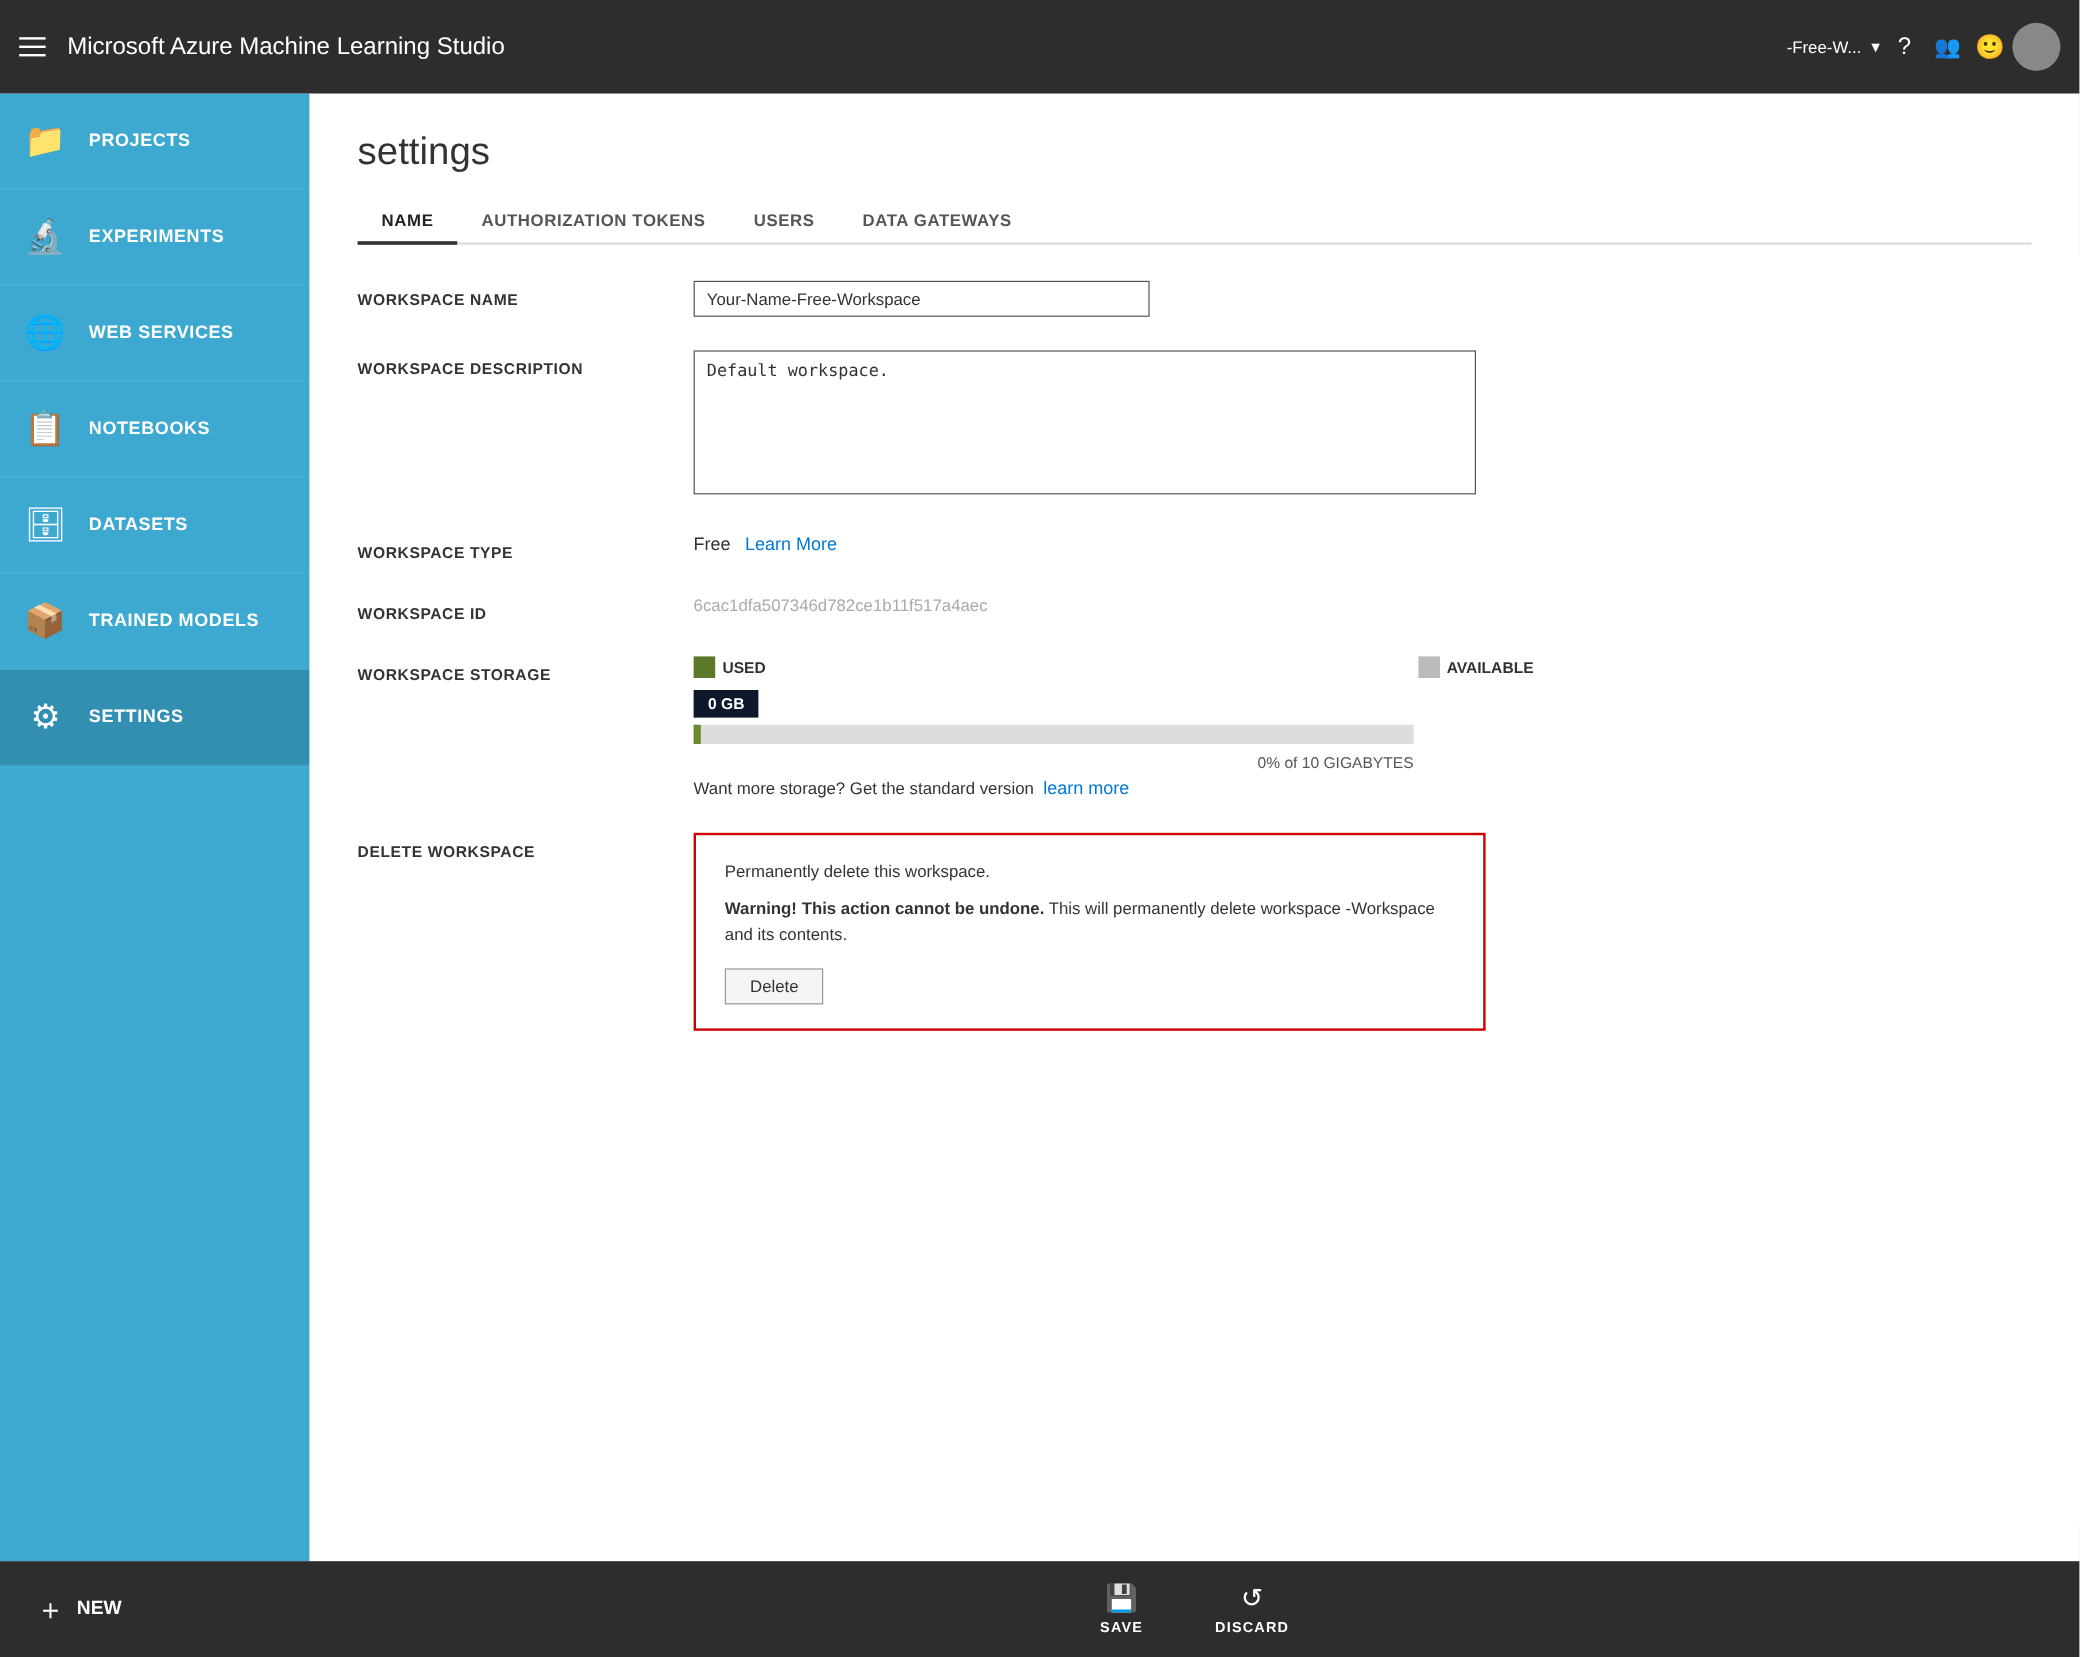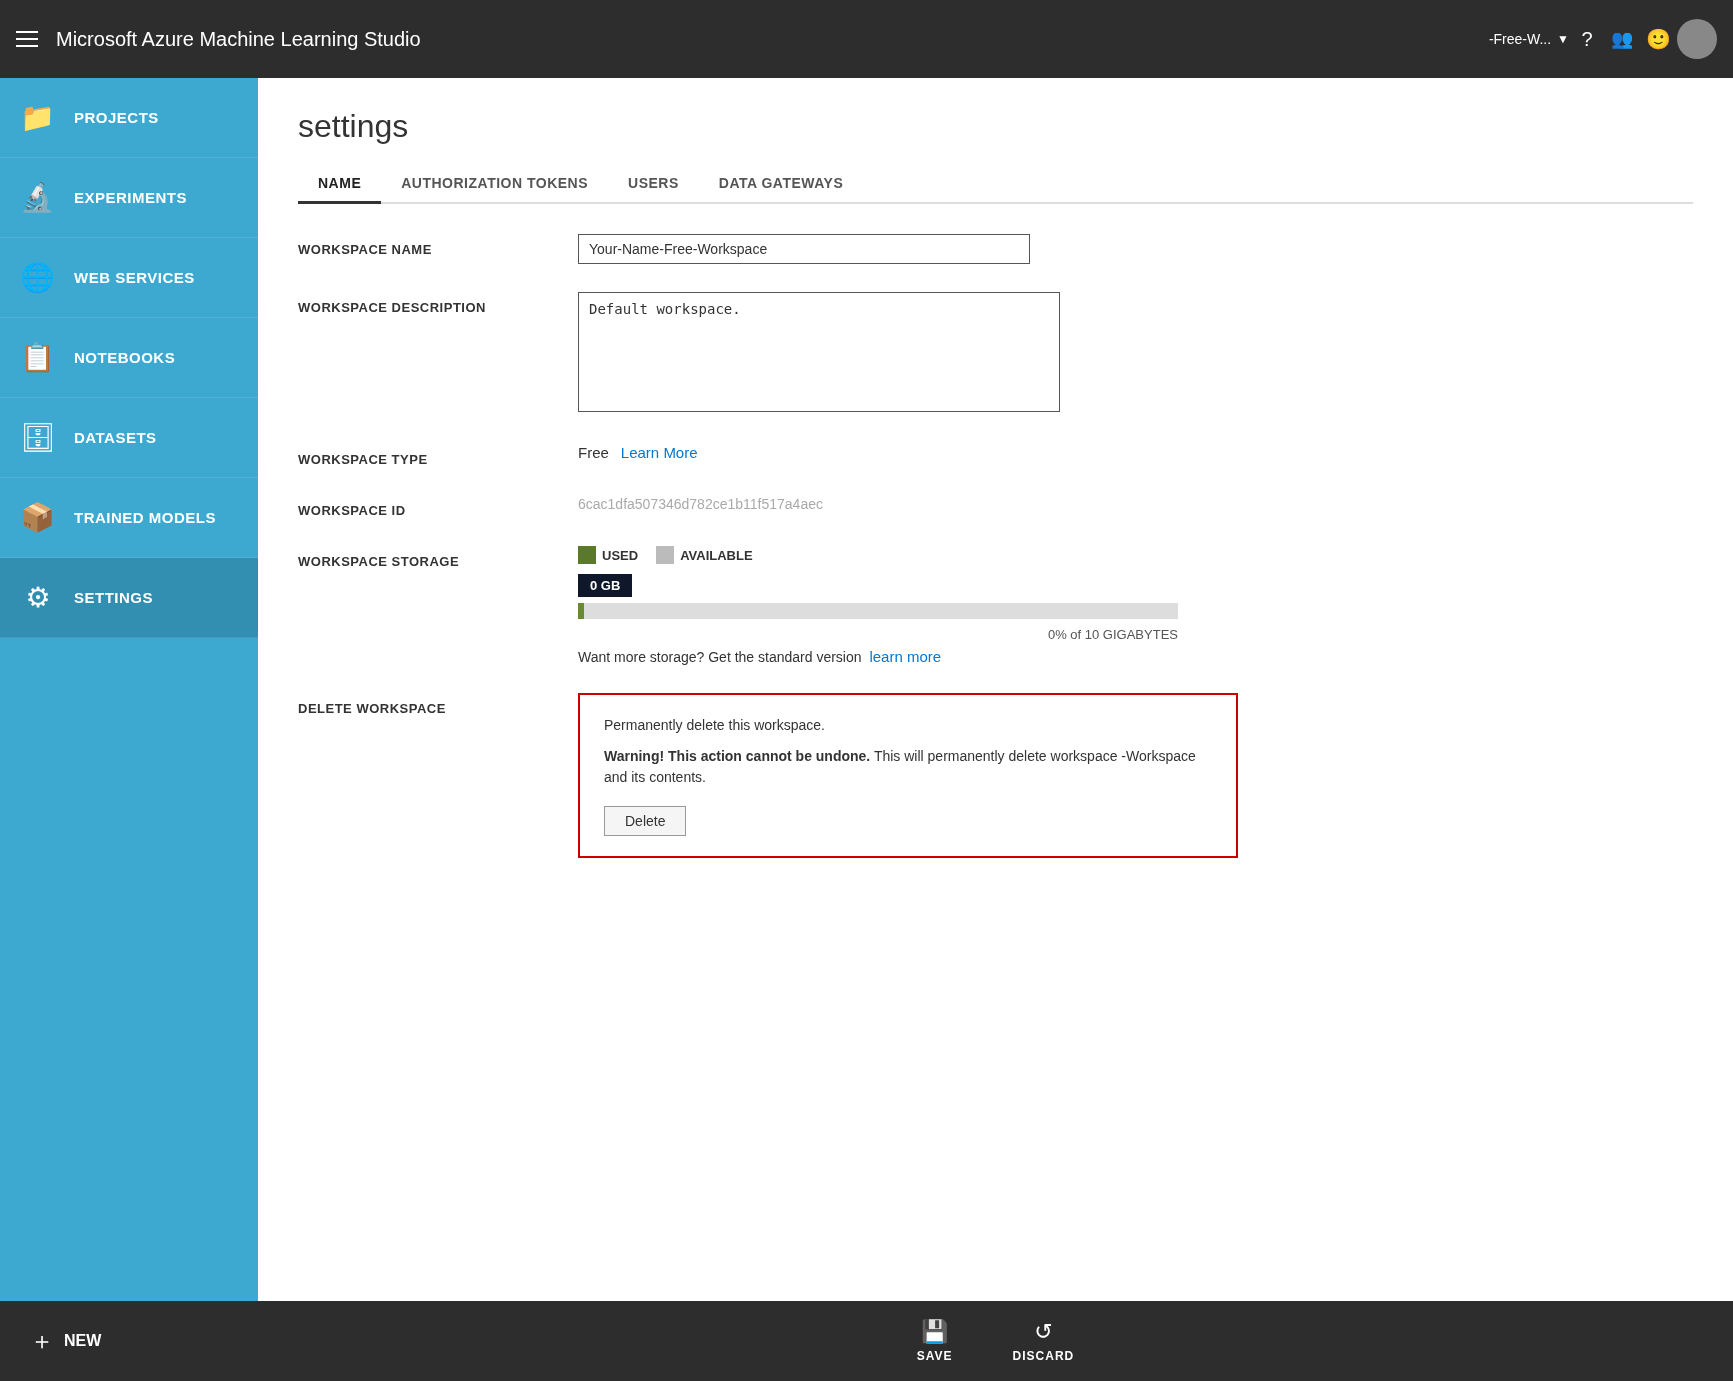--- a/index.html
+++ b/index.html
@@ -94,45 +94,45 @@
       color: #333;
       text-transform: uppercase;
       letter-spacing: 0.5px;
       padding-top: 8px;
     }
     .form-control {
       flex: 1;
       max-width: 700px;
     }
     .form-input {
-      width: 452px;
+      width: 380px;
       border: 1px solid #555;
       padding: 6px 10px;
       font-size: 14px;
       color: #333;
       outline: none;
     }
     .form-textarea {
-      width: 482px;
+      width: 652px;
       height: 120px;
       border: 1px solid #555;
       padding: 8px 10px;
       font-size: 14px;
       color: #333;
       outline: none;
       resize: none;
     }
     .workspace-type-row {
       display: flex; align-items: center; gap: 12px; font-size: 15px; color: #333; text-align: center;
     }
     .learn-more-link { color: #0078d4; text-decoration: none; font-size: 15px; cursor: pointer; }
     .workspace-id-text { color: #aaa; font-size: 14px; }
 
     
-    .storage-legend { display: flex; align-items: center; gap: 18px; margin-bottom: 10px; }
+    .storage-legend { display: flex; align-items: center; gap: 18px; margin-bottom: 10px; justify-content: space-between; }
     .legend-item { display: flex; align-items: center; gap: 6px; font-size: 13px; font-weight: 600; color: #333; }
     .legend-dot-used { width: 18px; height: 18px; background: #5a7a2a; }
     .legend-dot-avail { width: 18px; height: 18px; background: #bbb; }
     .storage-badge {
       background: #0f172a; color: white; font-size: 13px; font-weight: 600;
       padding: 4px 12px; display: inline-block; margin-bottom: 6px;
     }
     .storage-bar-outer { width: 600px; height: 16px; background: #ddd; margin-bottom: 8px; }
     .storage-bar-inner { height: 100%; background: #6a8a30; width: 1%; }
     .storage-percent { font-size: 13px; color: #555; text-align: right; width: 600px; margin-bottom: 6px; }

